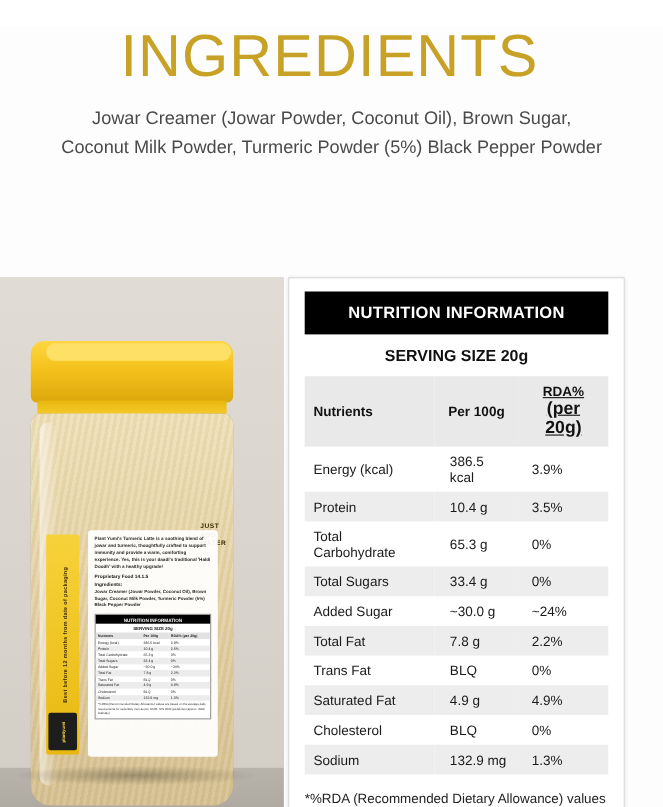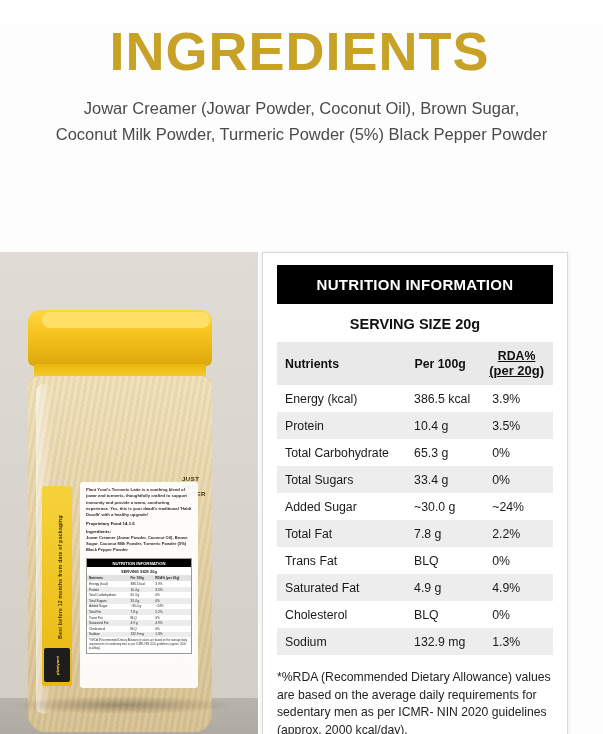--- a/index.html
+++ b/index.html
@@ -20,21 +20,21 @@
     position: relative;
     width: 603px;
     height: 734px;
     background: #fdfdfd;
   }
 
   
   .heading {
     text-align: center;
     font-size: 54px;
-    font-weight: bold;
+    font-weight: normal;
     letter-spacing: 1px;
     color: #c7a226;
     margin: 24px 4px 0 0;
     line-height: 1;
     font-family: "Liberation Sans", sans-serif;
   }
 
   .ingredients-text {
     margin: 18px auto 0 auto;
     width: 500px;
@@ -93,21 +93,21 @@
   table.nut-table th.col-per100 {
     text-align: center;
   }
   table.nut-table th.col-rda {
     text-align: center;
     text-decoration: underline;
   }
   .rda-sub {
     display: block;
     font-weight: bold;
-    font-size: 13px;
+    font-size: 16px;
     text-align: center;
   }
 
   table.nut-table td {
     padding: 6.5px 8px;
     color: #1a1a1a;
     border: none;
   }
   table.nut-table tr.alt td {
     background: #ededed;

